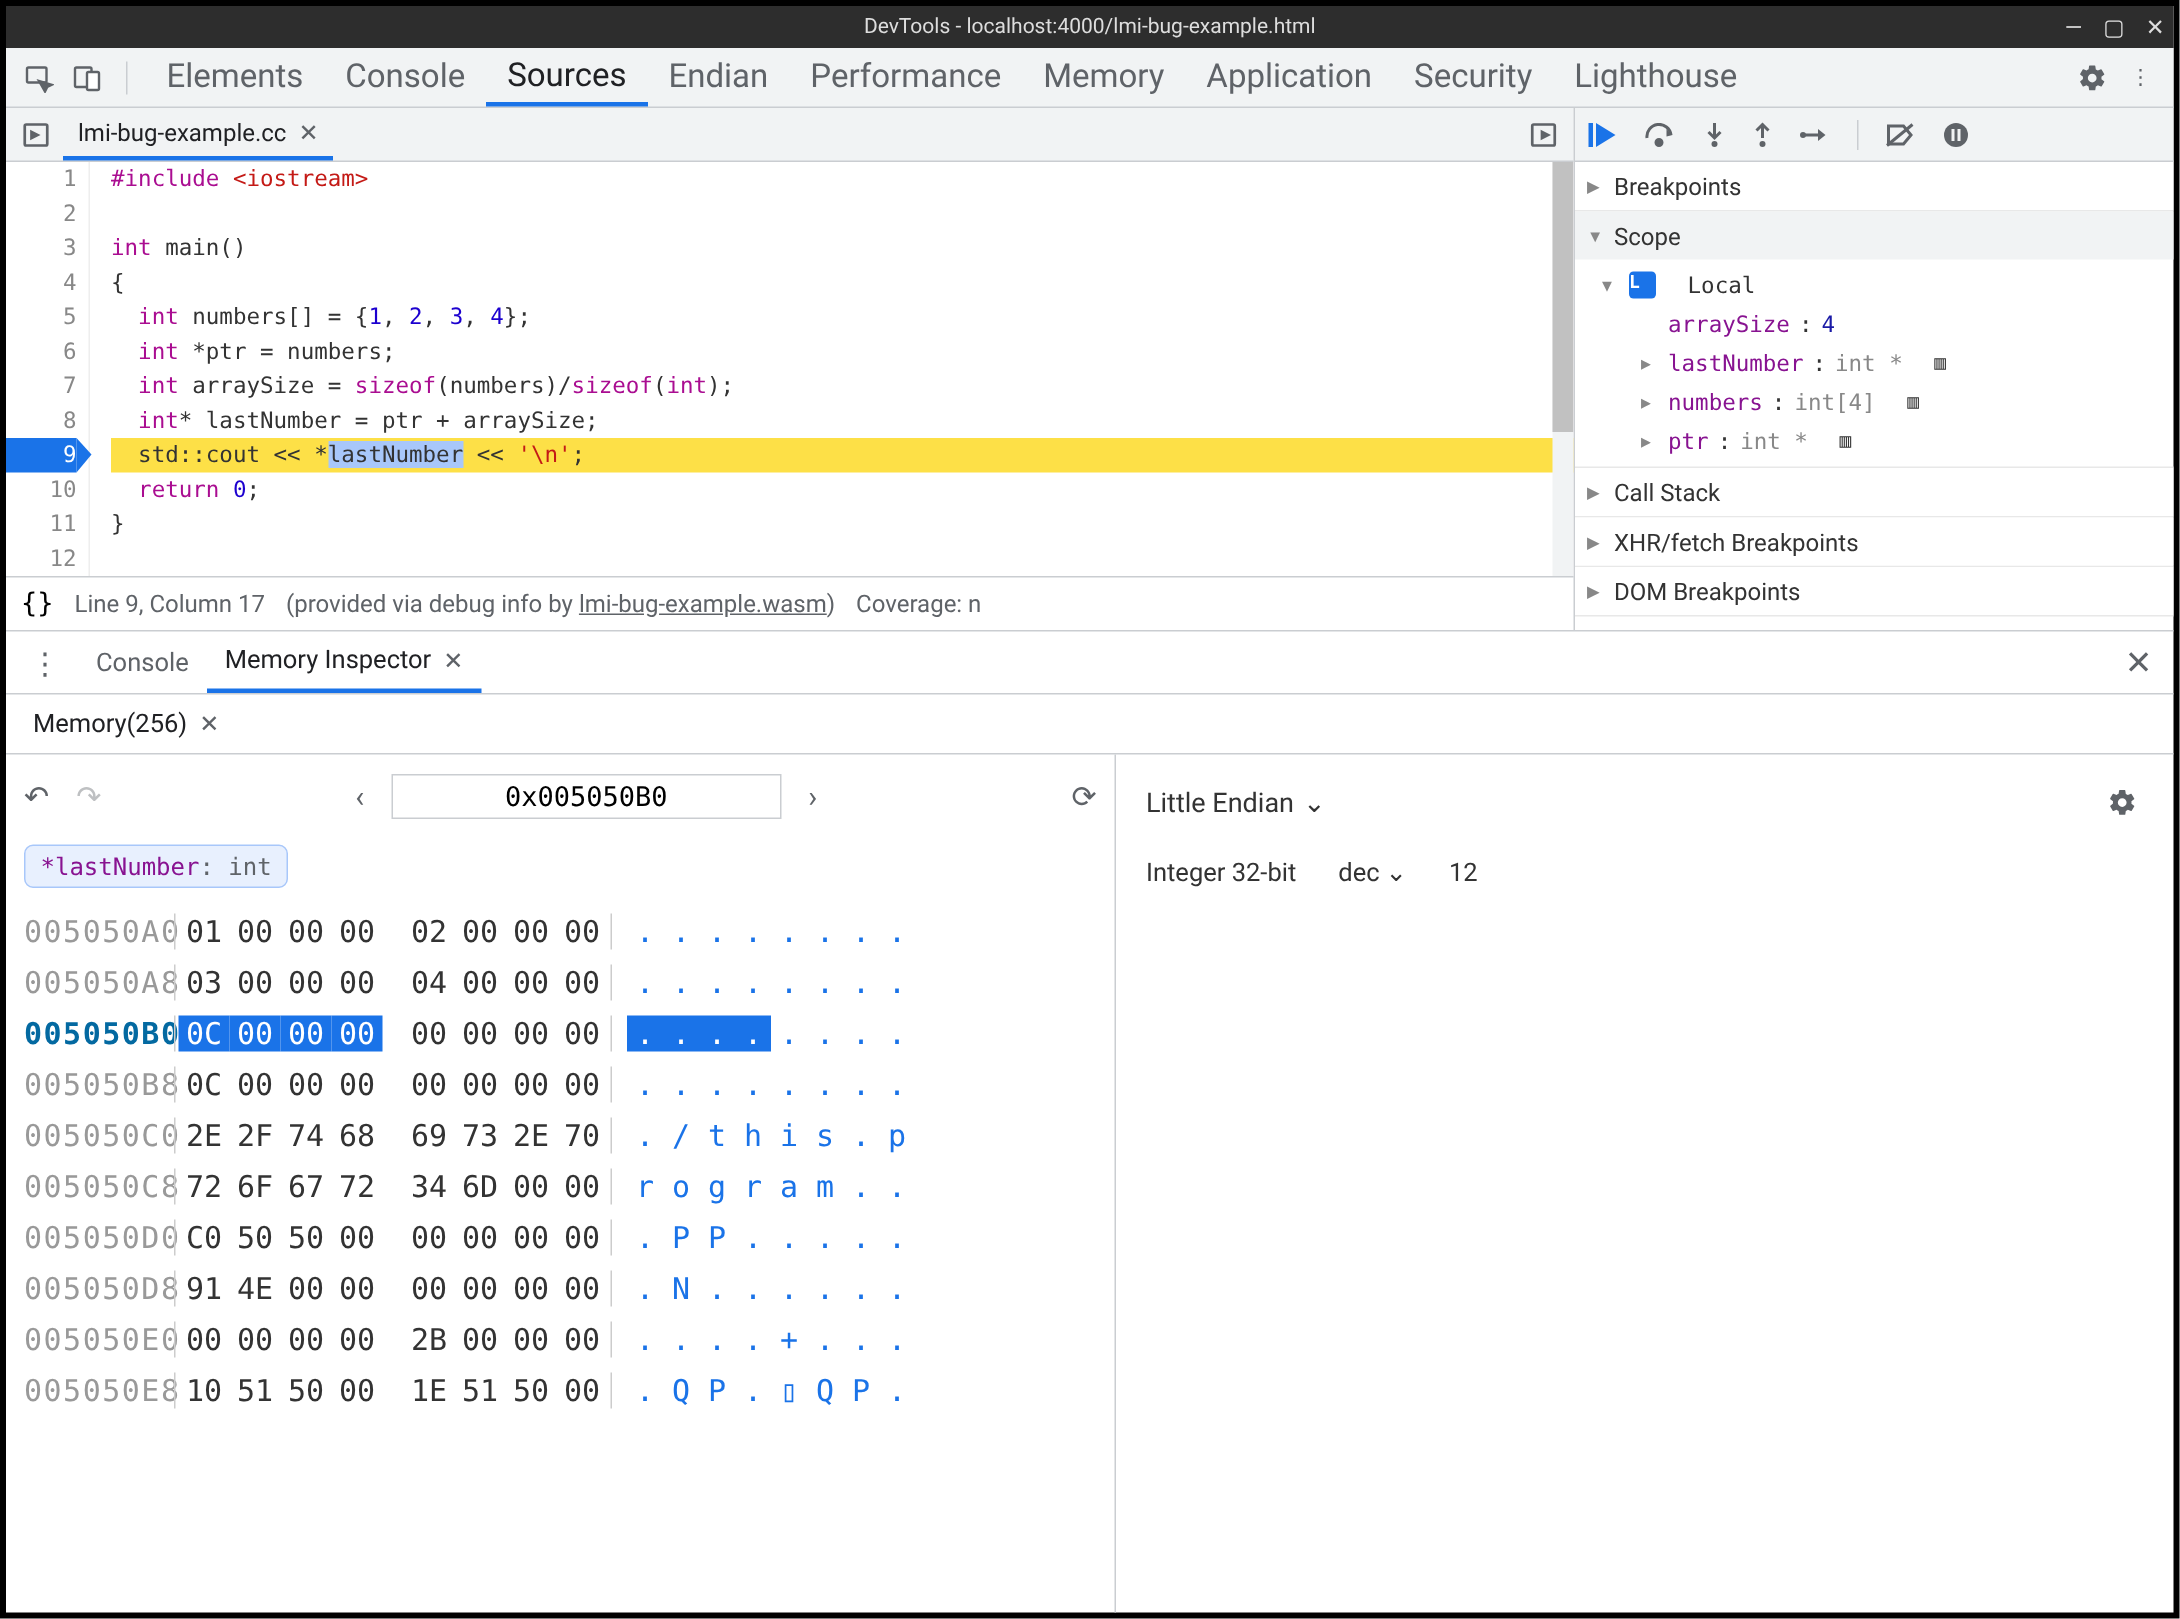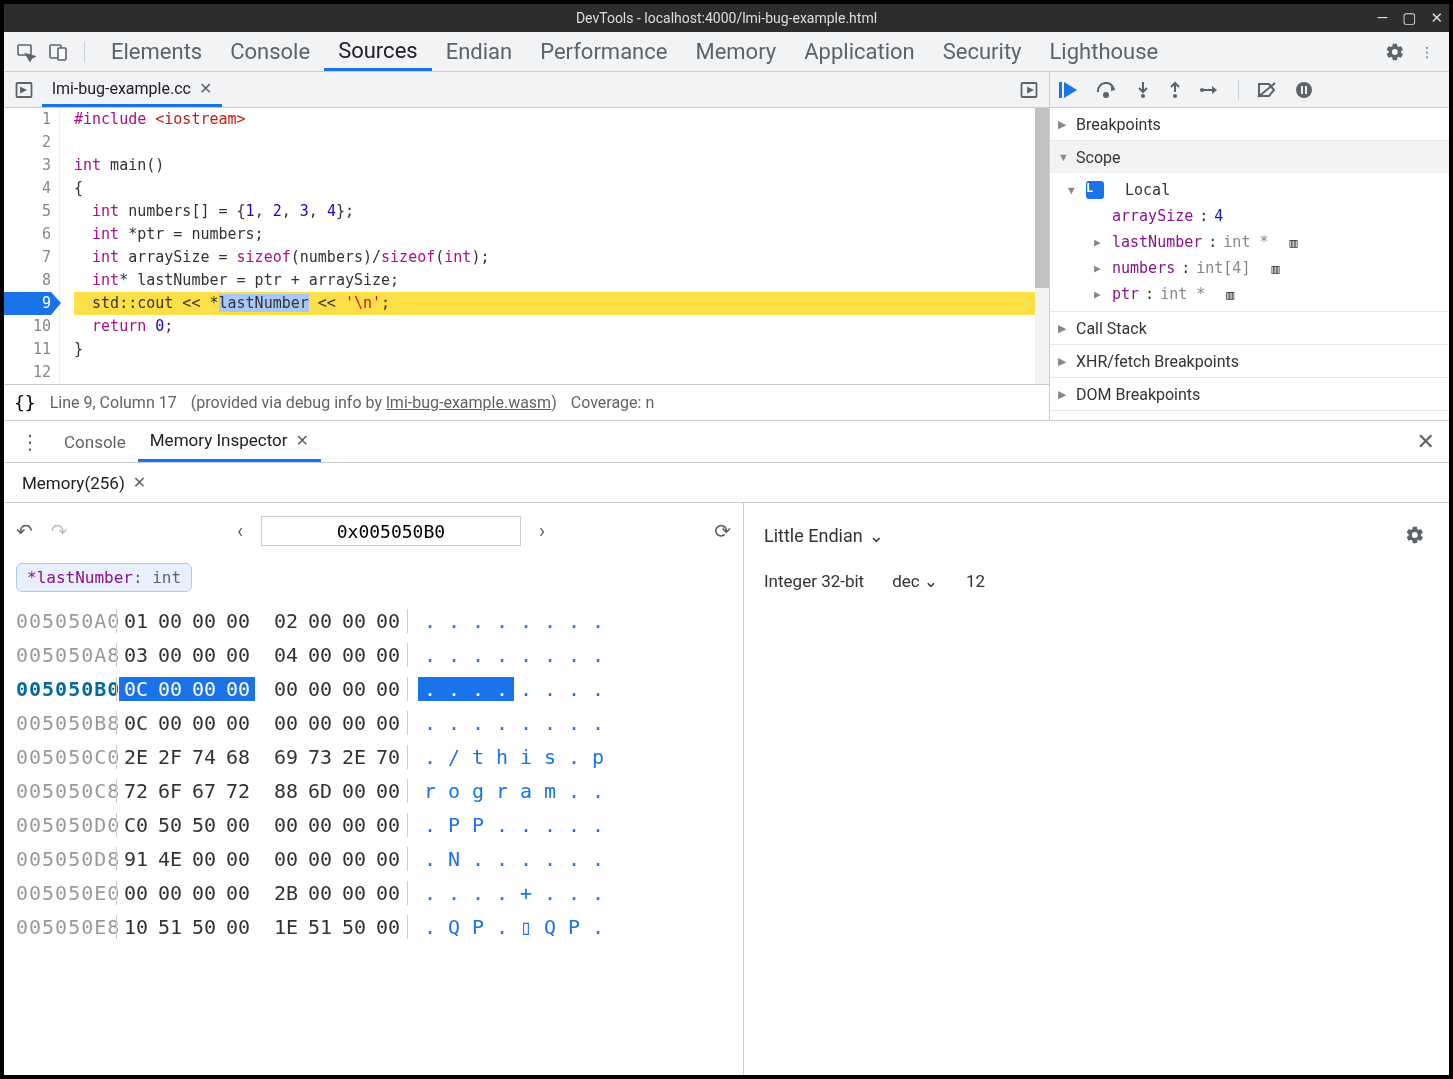--- a/index.html
+++ b/index.html
@@ -513,21 +513,21 @@
             </span>
           </div>
           <div class="hex-row">
             <span class="hex-addr">005050C8</span>
             <span class="hex-bytes">
               <span class="hex-b">72</span>
               <span class="hex-b">6F</span>
               <span class="hex-b">67</span>
               <span class="hex-b">72</span>
               <span class="hex-gap"></span>
-              <span class="hex-b">88</span>
+              <span class="hex-b">34</span>
               <span class="hex-b">6D</span>
               <span class="hex-b">00</span>
               <span class="hex-b">00</span>
             </span>
             <span class="ascii">
               <span class="c">r</span>
               <span class="c">o</span>
               <span class="c">g</span>
               <span class="c">r</span>
               <span class="c">a</span>

